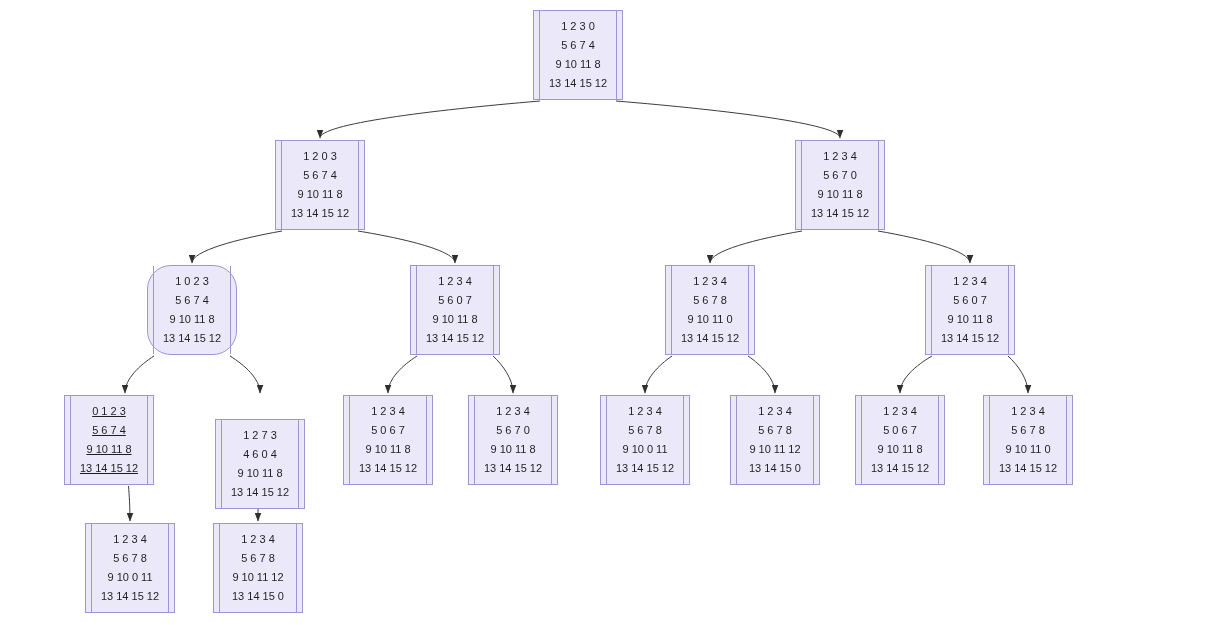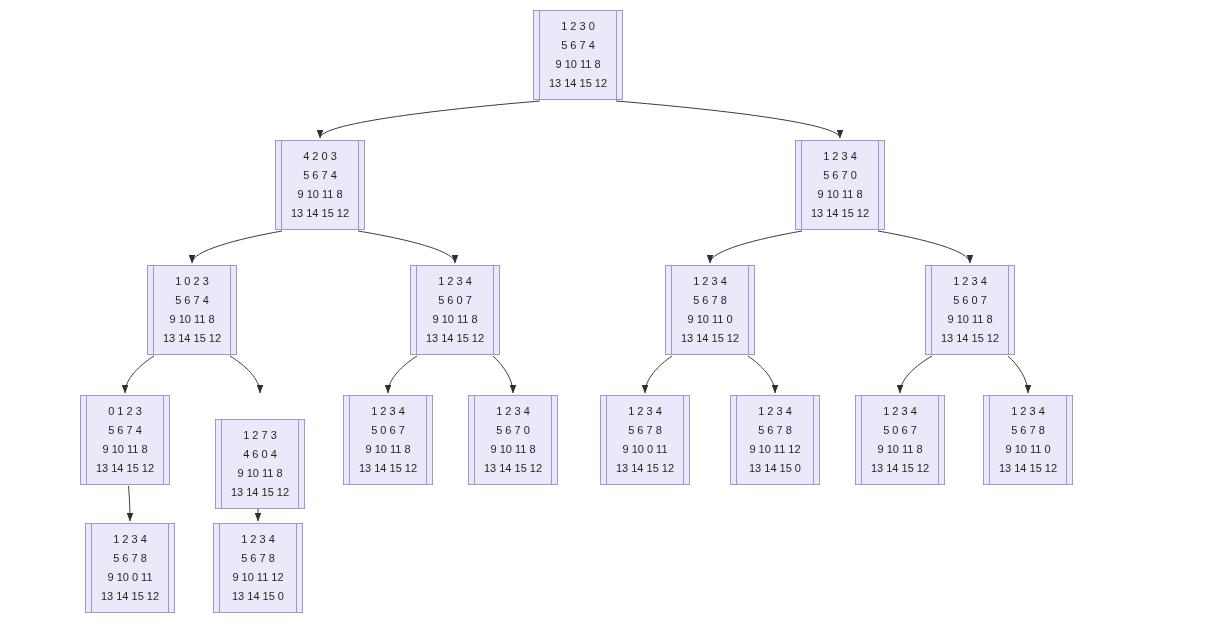--- a/index.html
+++ b/index.html
@@ -89,32 +89,32 @@
       </g>
   </svg>
   <div id="nodes">
       <div class="node" style="left: 533px; top: 10px;">
         <span class="grid-row">1 2 3 0</span>
         <span class="grid-row">5 6 7 4</span>
         <span class="grid-row">9 10 11 8</span>
         <span class="grid-row">13 14 15 12</span>
       </div>
       <div class="node" style="left: 275px; top: 140px;">
-        <span class="grid-row">4 2 0 3</span>
+        <span class="grid-row">1 2 0 3</span>
         <span class="grid-row">5 6 7 4</span>
         <span class="grid-row">9 10 11 8</span>
         <span class="grid-row">13 14 15 12</span>
       </div>
       <div class="node" style="left: 795px; top: 140px;">
         <span class="grid-row">1 2 3 4</span>
         <span class="grid-row">5 6 7 0</span>
         <span class="grid-row">9 10 11 8</span>
         <span class="grid-row">13 14 15 12</span>
       </div>
-      <div class="node" style="left: 147px; top: 265px;">
+      <div class="node" style="left: 147px; top: 265px; border-radius: 24px;">
         <span class="grid-row">1 0 2 3</span>
         <span class="grid-row">5 6 7 4</span>
         <span class="grid-row">9 10 11 8</span>
         <span class="grid-row">13 14 15 12</span>
       </div>
       <div class="node" style="left: 410px; top: 265px;">
         <span class="grid-row">1 2 3 4</span>
         <span class="grid-row">5 6 0 7</span>
         <span class="grid-row">9 10 11 8</span>
         <span class="grid-row">13 14 15 12</span>
@@ -124,21 +124,21 @@
         <span class="grid-row">5 6 7 8</span>
         <span class="grid-row">9 10 11 0</span>
         <span class="grid-row">13 14 15 12</span>
       </div>
       <div class="node" style="left: 925px; top: 265px;">
         <span class="grid-row">1 2 3 4</span>
         <span class="grid-row">5 6 0 7</span>
         <span class="grid-row">9 10 11 8</span>
         <span class="grid-row">13 14 15 12</span>
       </div>
-      <div class="node" style="left: 80px; top: 395px;">
+      <div class="node" style="left: 64px; top: 395px; text-decoration: underline;">
         <span class="grid-row">0 1 2 3</span>
         <span class="grid-row">5 6 7 4</span>
         <span class="grid-row">9 10 11 8</span>
         <span class="grid-row">13 14 15 12</span>
       </div>
       <div class="node" style="left: 215px; top: 395px; margin-top: 24px;">
         <span class="grid-row">1 2 7 3</span>
         <span class="grid-row">4 6 0 4</span>
         <span class="grid-row">9 10 11 8</span>
         <span class="grid-row">13 14 15 12</span>

